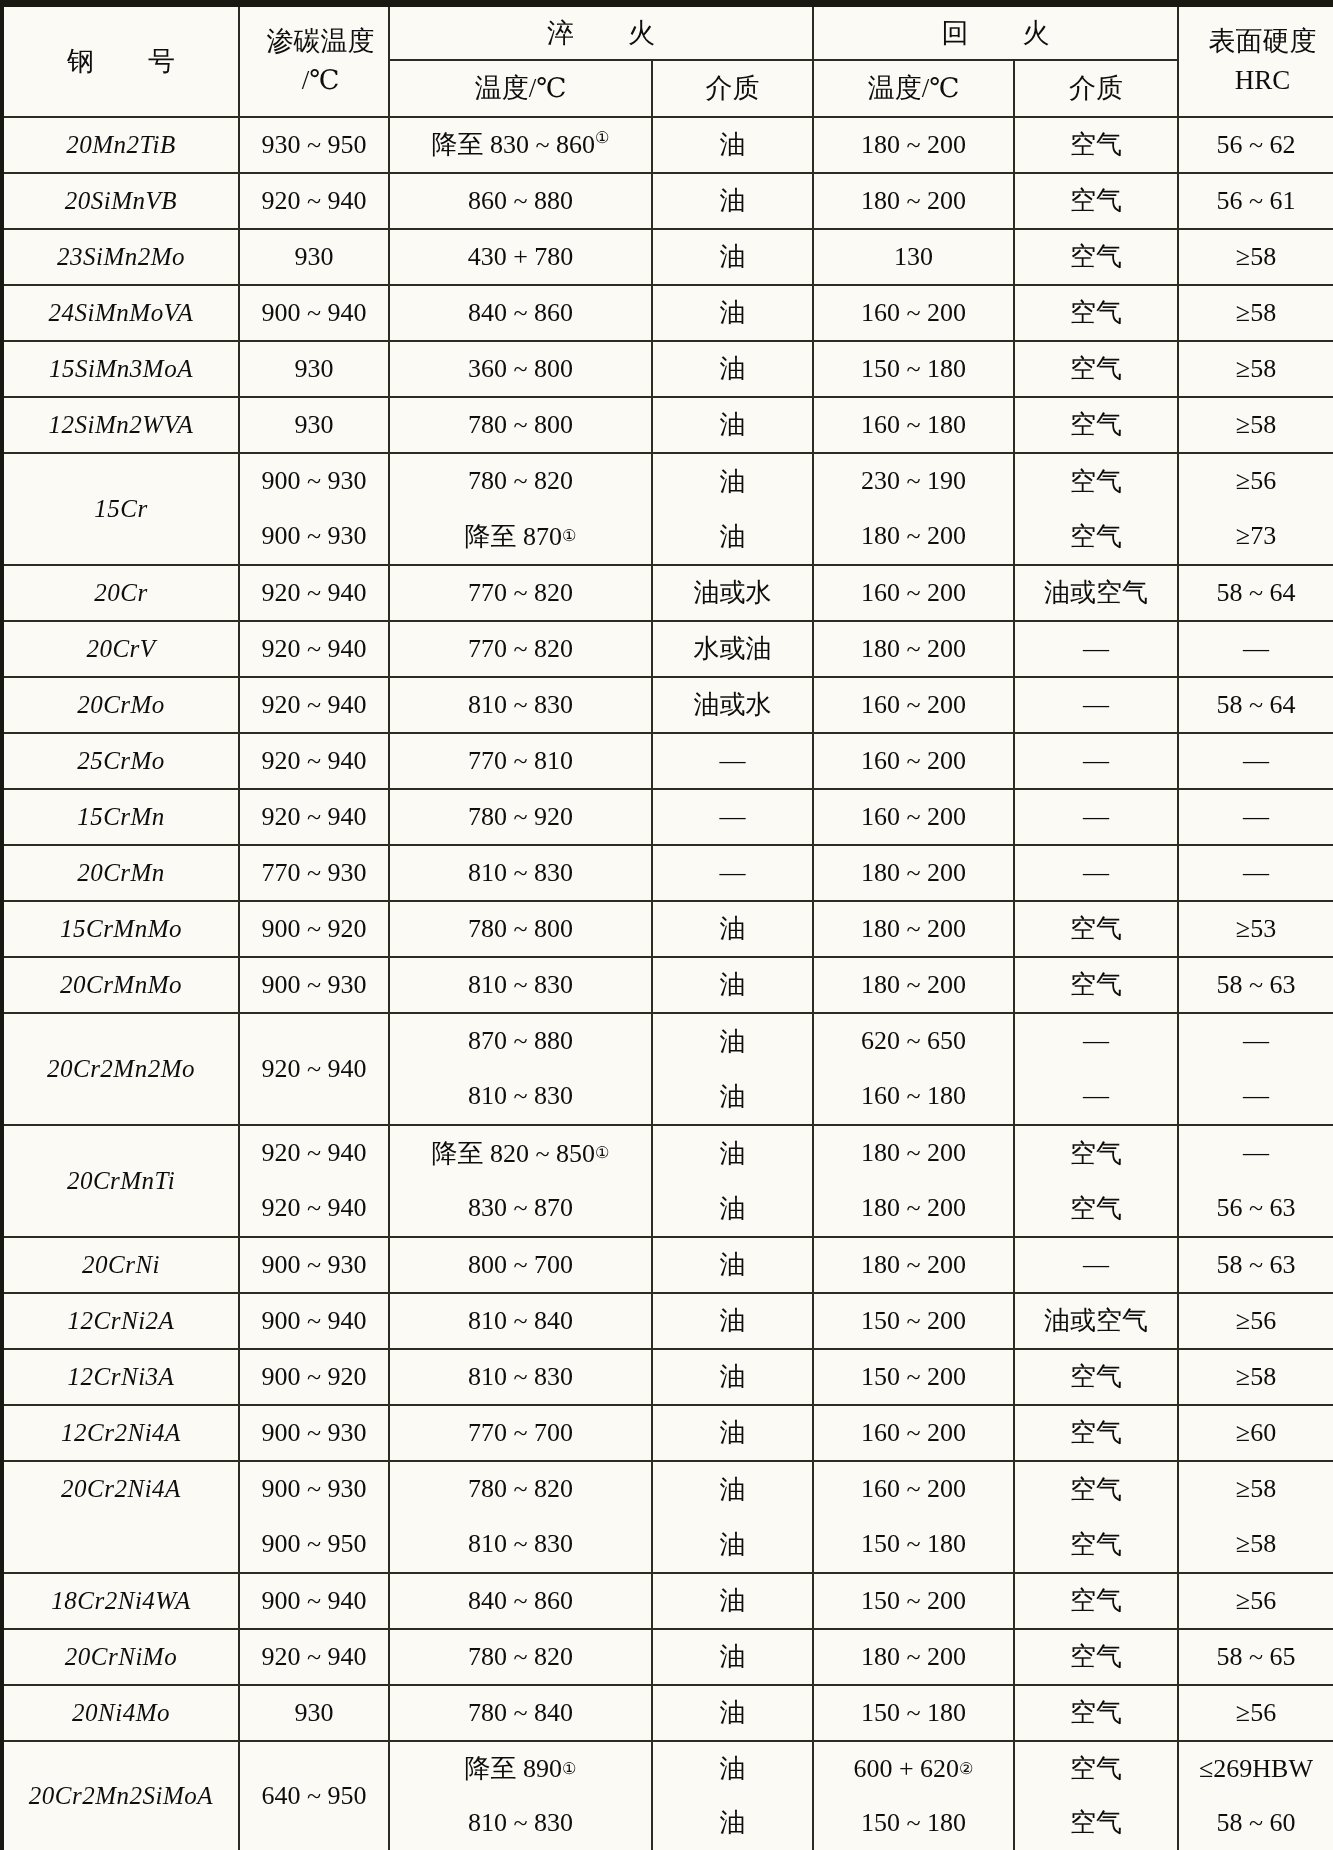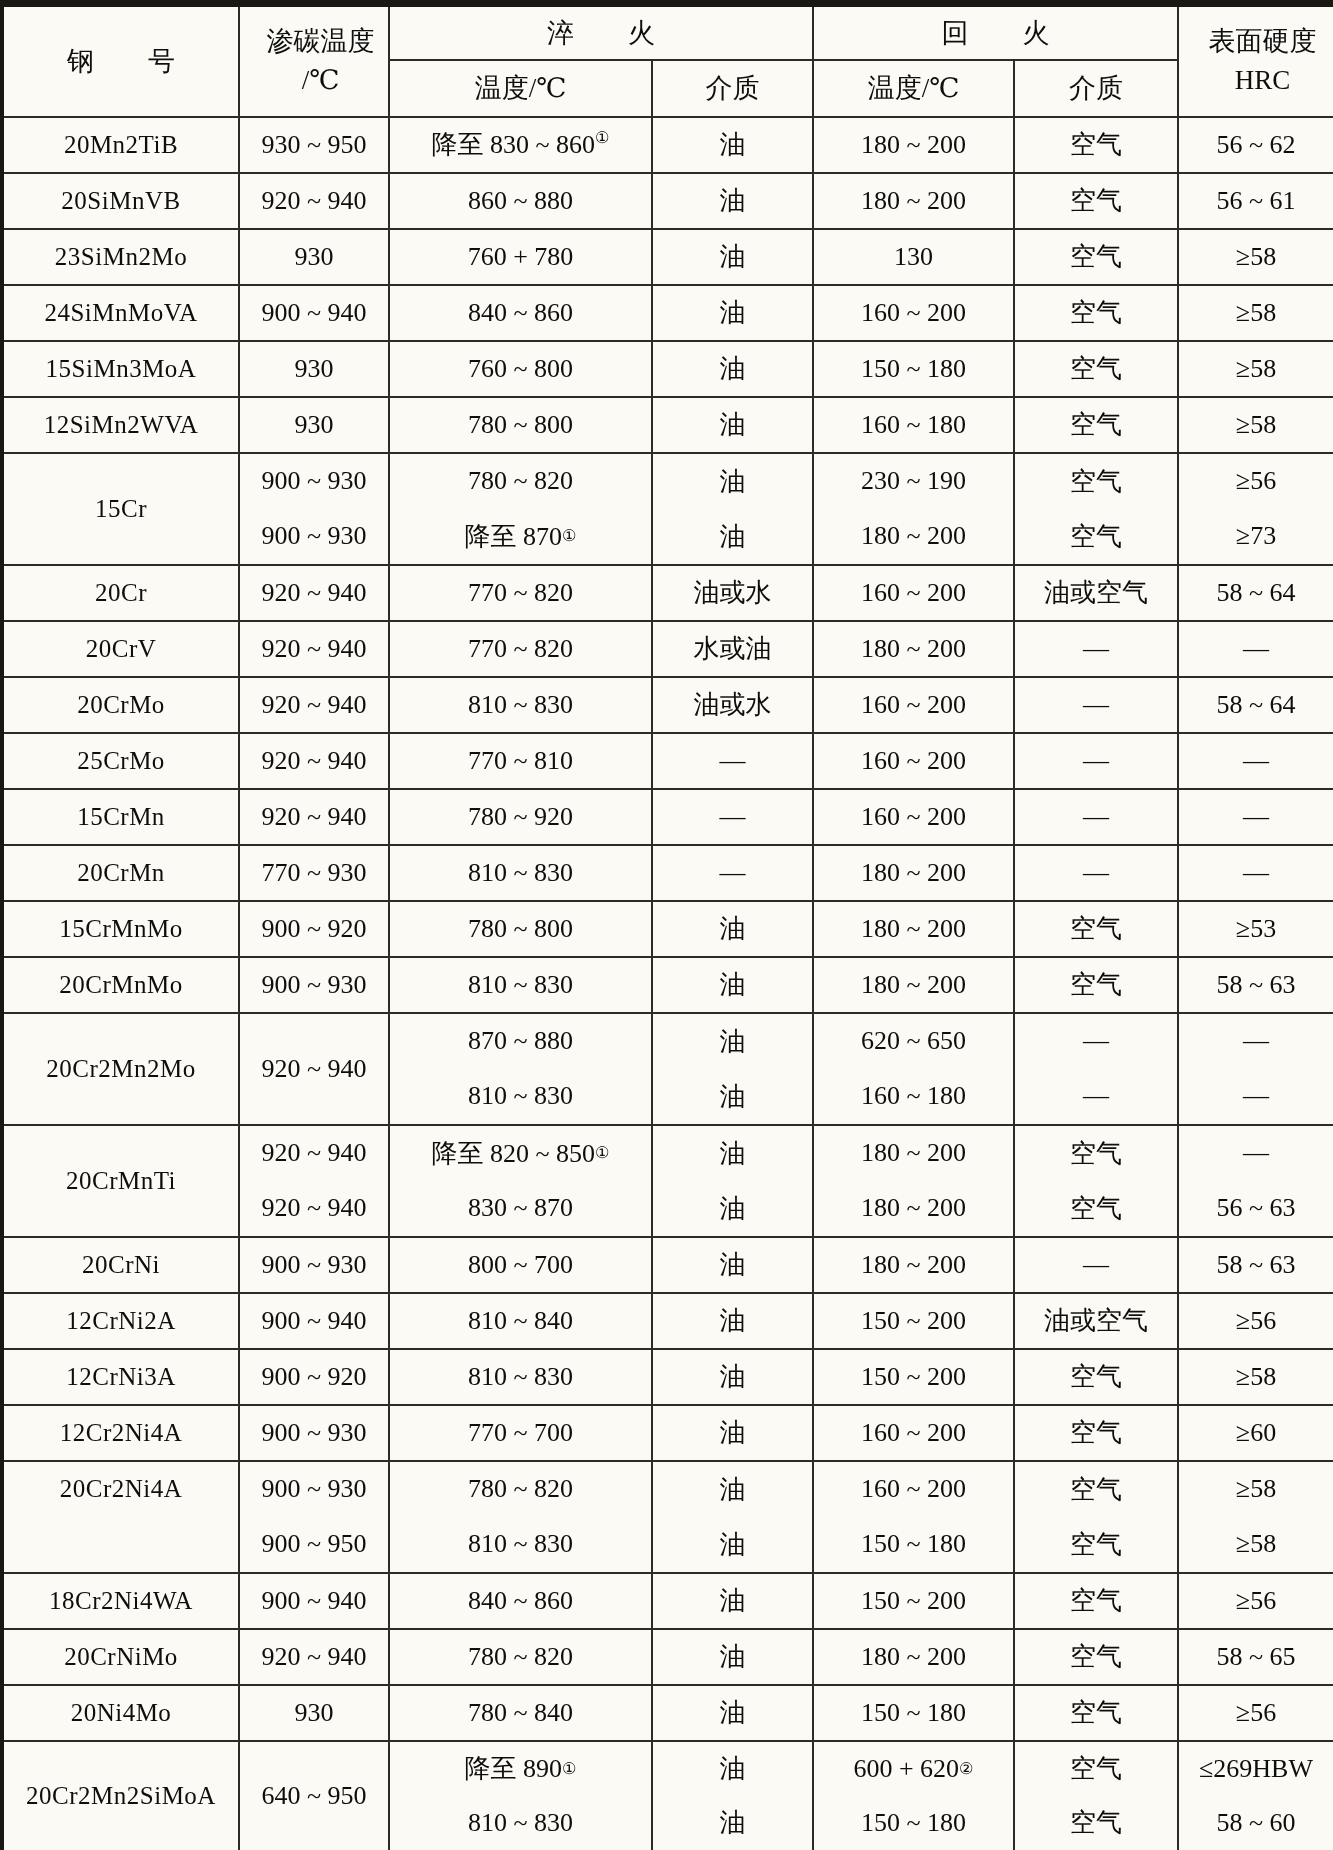--- a/index.html
+++ b/index.html
@@ -30,21 +30,21 @@
   thead tr.group-row{height:56px;}
   thead tr.sub-row{height:57px;}
   thead th{font-size:27px;}
   tbody tr{height:56px;}
   tbody tr.tall{height:112px;}
   .hdr2{display:flex;flex-direction:column;justify-content:center;height:100%;}
   .hdr2 div{line-height:1.45;padding-left:13px;}
   .vwrap{display:flex;flex-direction:column;height:100%;}
   .half,.full{flex:1;display:flex;align-items:center;justify-content:center;}
   sup{font-size:0.62em;vertical-align:super;line-height:0;}
-  td[data-name="cell-steel-name"]{font-size:25px;letter-spacing:0.5px;}
+  td[data-name="cell-steel-name"]{font-size:25px;letter-spacing:0.5px;font-style:italic;}
 </style>
 </head>
 <body>
 
 <table data-name="heat-treatment-table">
   <colgroup>
     <col style="width:237px">
       <col style="width:150px">
       <col style="width:263px">
     <col style="width:161px">
@@ -92,39 +92,39 @@
         <td data-name="cell-carburizing-temp">920 ~ 940</td>
         <td data-name="cell-quench-temp">860 ~ 880</td>
         <td data-name="cell-quench-medium">油</td>
         <td data-name="cell-temper-temp">180 ~ 200</td>
         <td data-name="cell-temper-medium">空气</td>
         <td data-name="cell-hardness">56 ~ 61</td>
       </tr>
       <tr data-name="table-row">
         <td data-name="cell-steel-name">23SiMn2Mo</td>
         <td data-name="cell-carburizing-temp">930</td>
-        <td data-name="cell-quench-temp">760 + 780</td>
+        <td data-name="cell-quench-temp">430 + 780</td>
         <td data-name="cell-quench-medium">油</td>
         <td data-name="cell-temper-temp">130</td>
         <td data-name="cell-temper-medium">空气</td>
         <td data-name="cell-hardness">≥58</td>
       </tr>
       <tr data-name="table-row">
         <td data-name="cell-steel-name">24SiMnMoVA</td>
         <td data-name="cell-carburizing-temp">900 ~ 940</td>
         <td data-name="cell-quench-temp">840 ~ 860</td>
         <td data-name="cell-quench-medium">油</td>
         <td data-name="cell-temper-temp">160 ~ 200</td>
         <td data-name="cell-temper-medium">空气</td>
         <td data-name="cell-hardness">≥58</td>
       </tr>
       <tr data-name="table-row">
         <td data-name="cell-steel-name">15SiMn3MoA</td>
         <td data-name="cell-carburizing-temp">930</td>
-        <td data-name="cell-quench-temp">760 ~ 800</td>
+        <td data-name="cell-quench-temp">360 ~ 800</td>
         <td data-name="cell-quench-medium">油</td>
         <td data-name="cell-temper-temp">150 ~ 180</td>
         <td data-name="cell-temper-medium">空气</td>
         <td data-name="cell-hardness">≥58</td>
       </tr>
       <tr data-name="table-row">
         <td data-name="cell-steel-name">12SiMn2WVA</td>
         <td data-name="cell-carburizing-temp">930</td>
         <td data-name="cell-quench-temp">780 ~ 800</td>
         <td data-name="cell-quench-medium">油</td>

